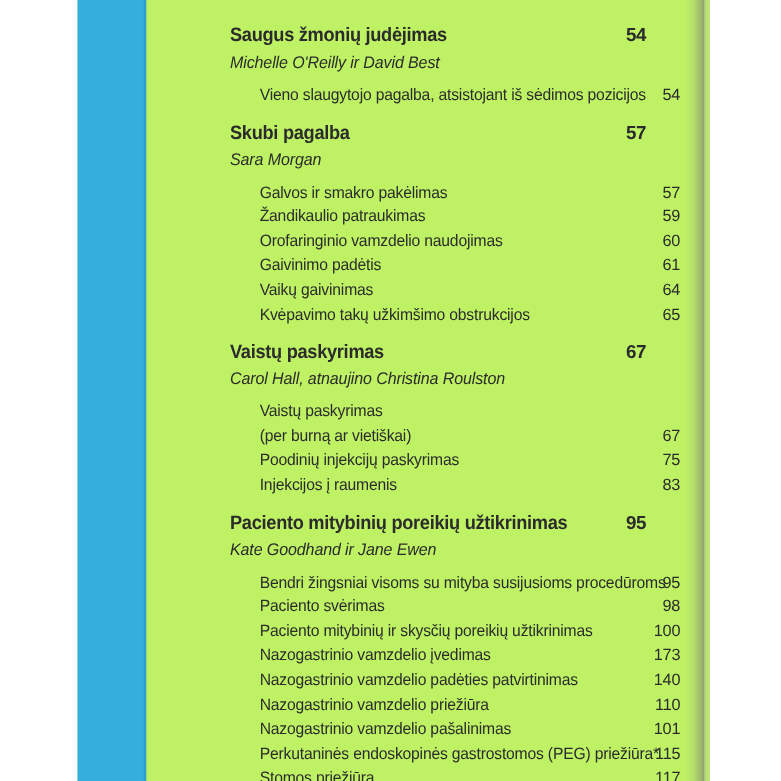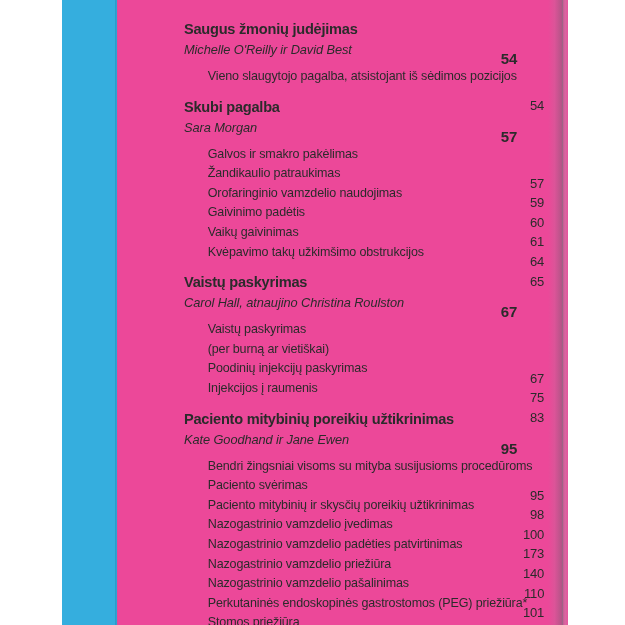--- a/index.html
+++ b/index.html
@@ -11,21 +11,21 @@
     width: 625px;
     height: 625px;
     overflow: hidden;
     font-family: "Liberation Sans", sans-serif;
     position: relative;
   }
 
   #page {
     position: absolute;
     inset: 0;
-    background: #ec4899;
+    background: #bef264;
   }
 
   
   .blue-band {
     position: absolute;
     left: 62px;
     top: 0;
     width: 55px;
     height: 625px;
     background: #35aede;
@@ -99,21 +99,20 @@
     color: #2b2b2b;
   }
 
   .row .page-num {
     position: absolute;
     right: 22px;
     top: 0;
     color: #2b2b2b;
     text-align: center;
     letter-spacing: -0.2px;
-    margin-top: 30px;
   }
 
   
   .chapter-title {
     font-weight: bold;
     font-size: 15.5px;
     line-height: 22px;
     letter-spacing: -0.25px;
     font-stretch: condensed;
     transform: scaleX(0.94);

